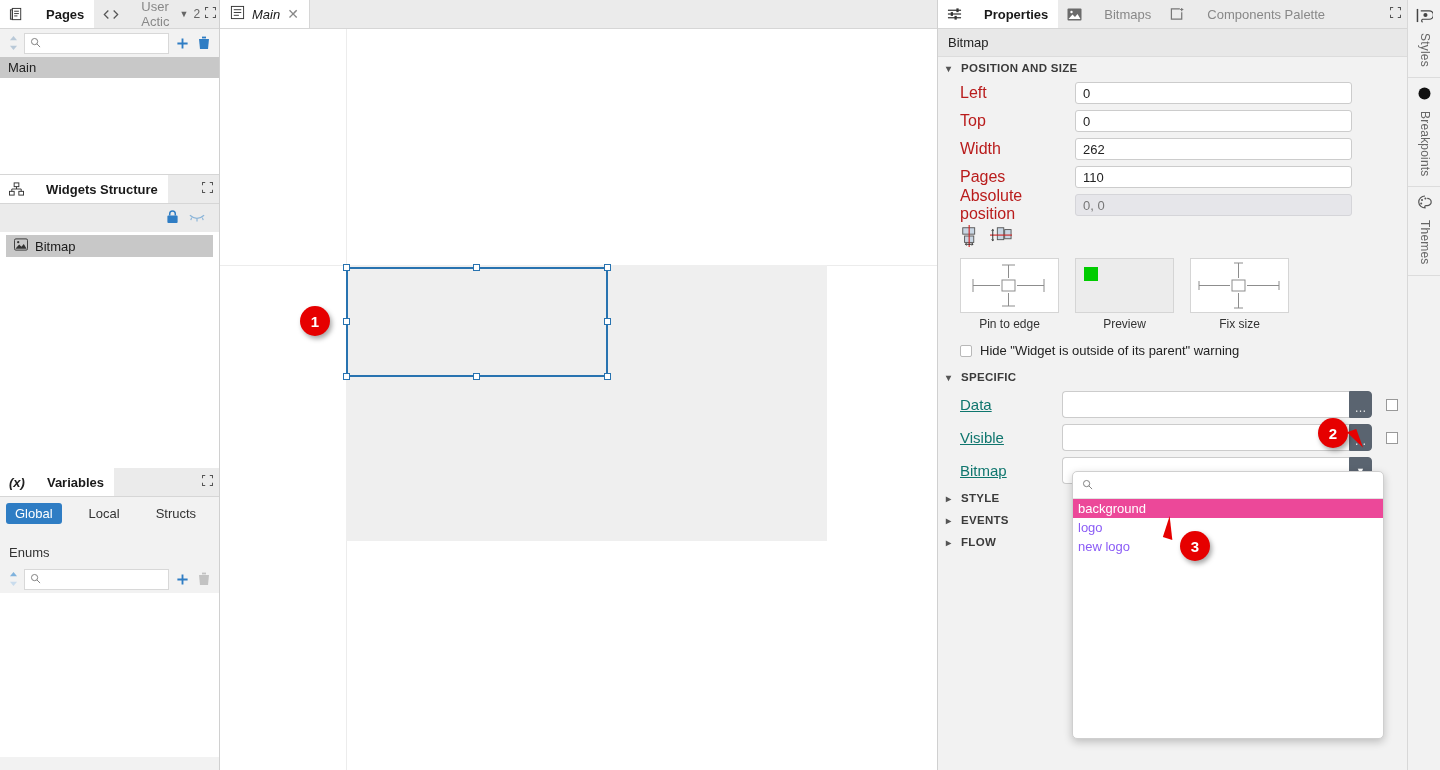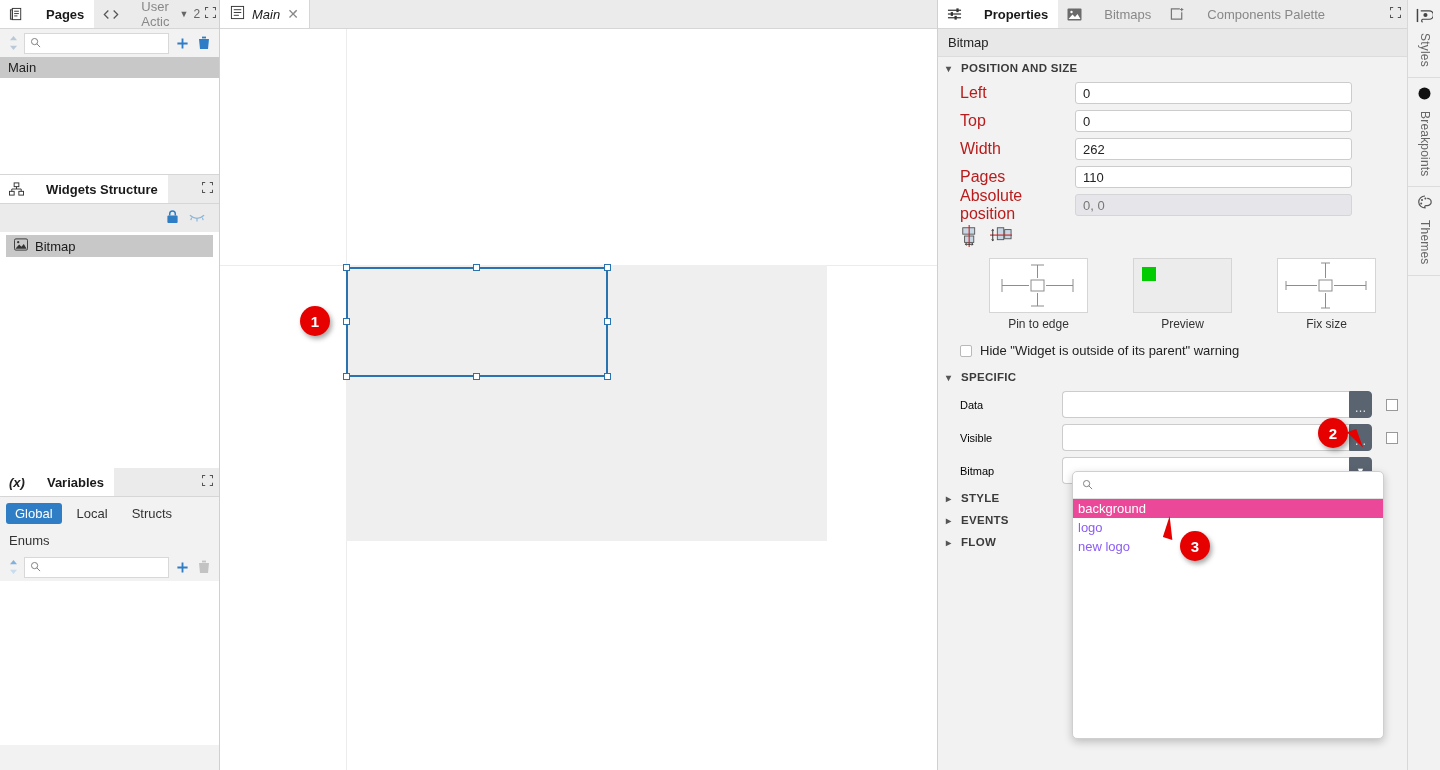--- a/index.html
+++ b/index.html
@@ -67,21 +67,21 @@
     justify-content:flex-end; gap:10px; padding-right:14px;
   }
   #widgets-list { height:31px; background:#ffffff; padding-top:3px;}
   .tree-item {
     height:22px; margin:0 6px; display:flex; align-items:center; gap:7px;
     padding:0 8px; font-size:13px; color:#1a1a1a; background:#c8c8c8;
   }
 
   #widgets-filler { background:#ffffff; height:205px; }
 
-  .vars-tabs { display:flex; align-items:center; gap:6px; padding:6px 6px 2px 6px;
+  .vars-tabs { display:flex; align-items:center; gap:18px; padding:6px 6px 2px 6px;
     flex-wrap:wrap; background:#f2f2f2; }
   .vars-tab { font-size:13px; padding:3px 9px; border-radius:3px; color:#333; cursor:pointer; }
   .vars-tab.active { background:#2f7dc4; color:#fff; }
   #vars-filler { background:#ffffff; height:164px; }
 
   
   #center {
     position:absolute; left:220px; top:0; right:503px; height:770px;
     background:#ffffff;
   }
@@ -149,36 +149,36 @@
   .prop-input {
     flex:1; height:22px; background:#ffffff; border:1px solid #cccccc;
     border-radius:3px; display:flex; align-items:center; padding:0 7px;
     font-size:13px; color:#222; margin-right:55px;
   }
   .prop-input.readonly { background:#e6e6ea; color:#777; border-color:#d5d5d9; }
 
   .align-icons { display:flex; gap:8px; padding:6px 0 4px 22px; }
 
   .boxes-row { display:flex; gap:16px; padding:4px 0 0 22px; }
-  .boxwrap { width:99px; display:flex; flex-direction:column; align-items:center; gap:4px;margin-left:29px; }
+  .boxwrap { width:99px; display:flex; flex-direction:column; align-items:center; gap:4px; }
   .box {
     width:99px; height:55px; border:1px solid #d5d5d5; background:#ffffff;
     position:relative; cursor:pointer;
   }
   .box.preview { background:#ececec; }
   .boxcap { font-size:12px; color:#333; }
   .green-sq { position:absolute; left:8px; top:8px; width:14px; height:14px; background:#00cc00; }
 
   .check-row { display:flex; align-items:center; gap:8px; padding:12px 0 0 22px; }
   .cbx { width:12px; height:12px; border:1px solid #b8b8b8; background:#fff; border-radius:2px; }
   .check-lbl { font-size:13px; color:#222; }
 
   
   .spec-row { display:flex; align-items:center; height:33px; padding-left:22px; }
-  .spec-label { width:102px; font-size:11px; color:#000000; }
+  .spec-label { width:102px; font-size:15px; color:#0f766e;text-decoration:underline; }
   .spec-field {
     flex:1; height:27px; display:flex; align-items:stretch; max-width:310px;
   }
   .spec-input {
     flex:1; background:#ffffff; border:1px solid #cccccc; border-right:0;
     border-radius:4px 0 0 4px;
   }
   .spec-btn {
     width:23px; background:#5a6470; border:1px solid #5a6470;
     border-radius:0 4px 4px 0; display:flex; align-items:flex-end;

